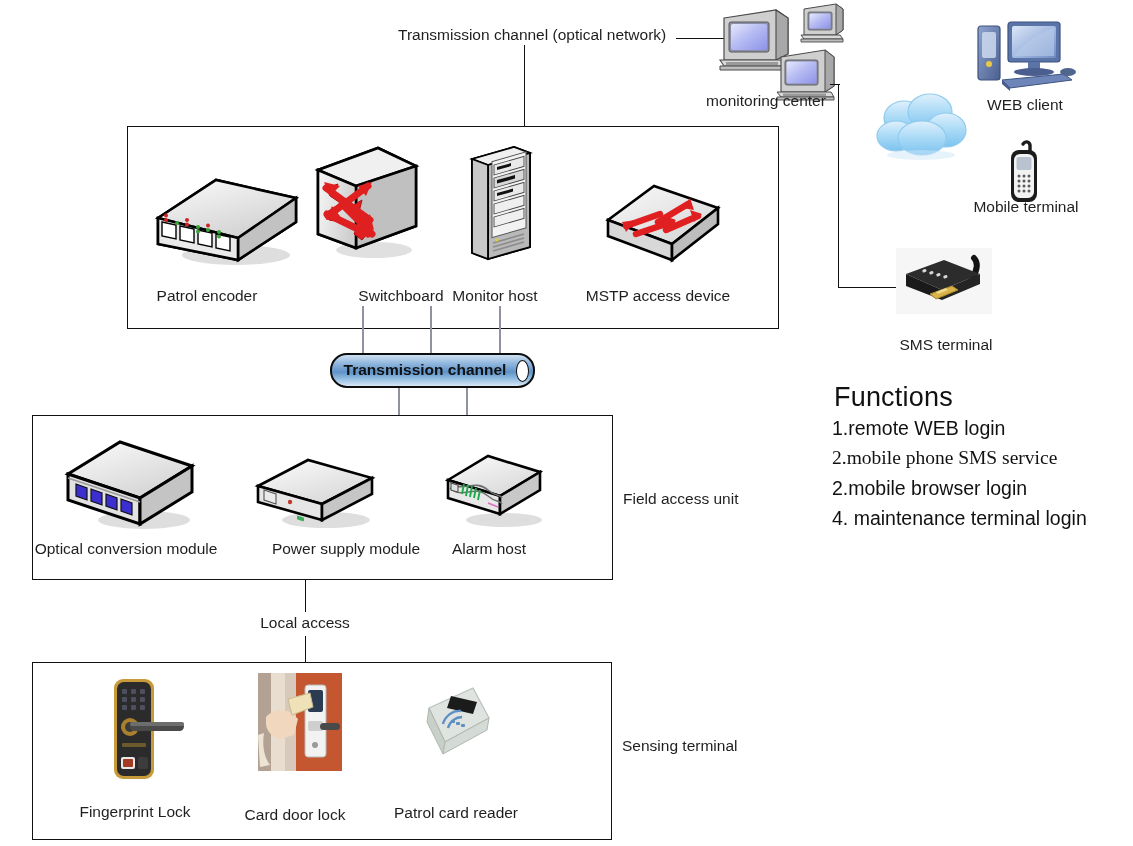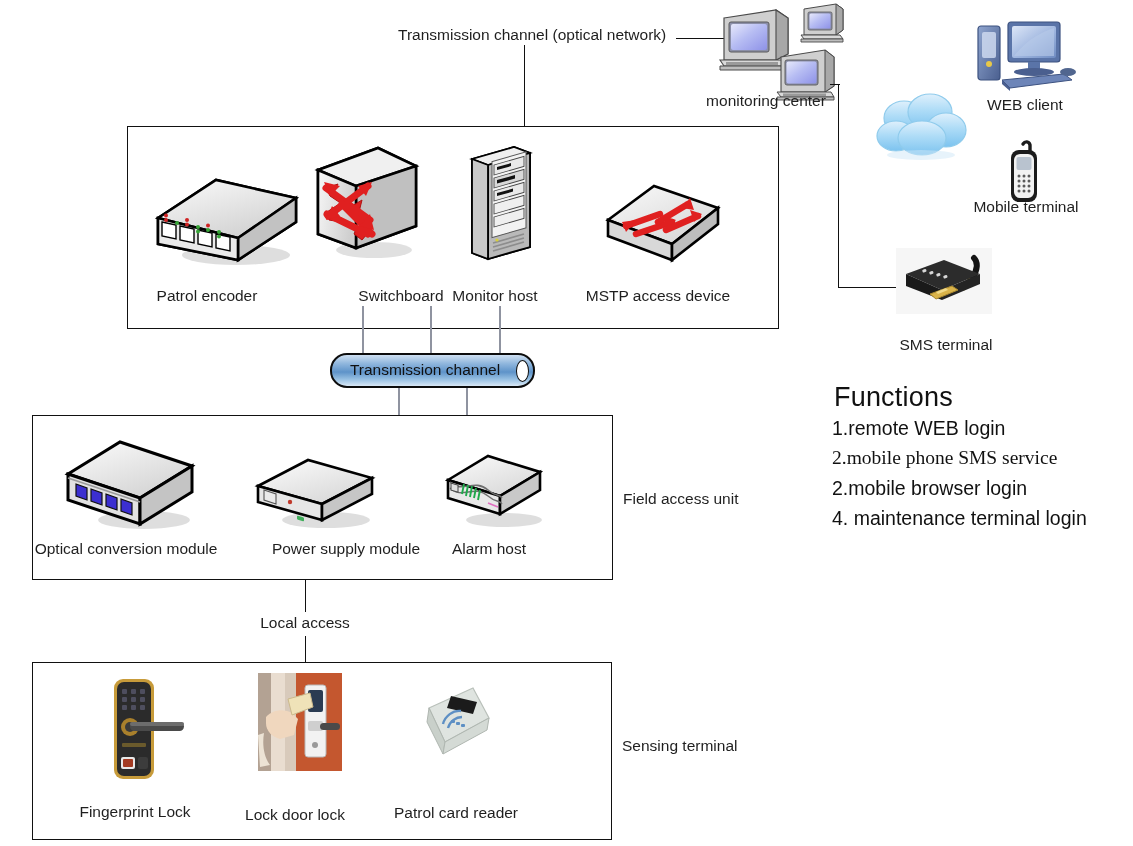--- a/index.html
+++ b/index.html
@@ -14,21 +14,21 @@
   .ln.v{width:1.4px;}
   .ln.h{height:1.4px;}
   .gln{position:absolute;background:#8f93a0;width:1.6px;}
   svg{display:block;overflow:visible;}
 
   
   #fnTitle{position:absolute;font-size:27px;color:#111;letter-spacing:.2px;}
   .fnItem{position:absolute;font-size:19.5px;color:#111;white-space:nowrap;}
 
   
-  #chanWrap{position:absolute;left:330px;top:353px;width:205px;height:39px;}
+  #chanWrap{position:absolute;left:330px;top:353px;width:205px;height:39px;font-weight:bold;}
   #chanBody{position:absolute;left:0;top:0;width:205px;height:35px;border-radius:17px/17px;
       border:2.2px solid #0d0d0d;
       background:linear-gradient(to bottom,#cfe0f2 0%,#8fb6dd 28%,#5e93c9 55%,#96bfe2 78%,#d9e8f6 100%);
       box-sizing:border-box;}
   #chanCap{position:absolute;right:6px;top:6.5px;width:13px;height:22px;border-radius:50%;
       border:1.8px solid #0d0d0d;background:#fff;box-sizing:border-box;}
   #chanText{position:absolute;left:0;top:8px;width:190px;text-align:center;font-size:15.5px;color:#111;}
 </style>
 </head>
 <body>
@@ -344,21 +344,21 @@
       <rect x="47" y="12" width="21" height="72" rx="3" fill="#f2f2f2" stroke="#b8b8b8" stroke-width="1"></rect>
       <rect x="50" y="17" width="15" height="22" rx="2" fill="#2a3b52"></rect>
       <rect x="50" y="48" width="15" height="10" rx="2" fill="#cfcfcf"></rect>
       <circle cx="57" cy="72" r="3" fill="#9a9a9a"></circle>
       <rect x="62" y="50" width="20" height="7" rx="3.5" fill="#4a4a4a"></rect>
       <path d="M8,44 C16,36 26,36 34,40 L40,46 L36,62 L22,66 C14,64 8,58 8,50 Z" fill="#f0d7be"></path>
       <path d="M30,26 L52,20 L55,34 L34,42 Z" fill="#efe2b8" stroke="#cbb98c" stroke-width="1"></path>
       <path d="M6,60 C4,72 6,84 12,92 L2,94 L0,62 Z" fill="#ece3d5"></path>
     </svg>
   </div>
-  <div class="lbl c" style="left:295px;top:806px;">Lock door lock</div>
+  <div class="lbl c" style="left:295px;top:806px;">Card door lock</div>
 
   <div class="abs" style="left:415px;top:680px;">
     <svg width="86" height="84" viewBox="0 0 86 84">
       <rect x="0" y="0" width="86" height="84" fill="#ffffff"></rect>
       <polygon points="14,28 58,8 74,38 30,62" fill="#dfe4e0" stroke="#b9c0ba" stroke-width="1.2"></polygon>
       <polygon points="14,28 30,62 28,74 12,42" fill="#c9d0ca" stroke="#b0b7b1" stroke-width="1"></polygon>
       <polygon points="30,62 74,38 72,50 28,74" fill="#d4dad5" stroke="#b0b7b1" stroke-width="1"></polygon>
       <polygon points="36,16 62,22 58,34 32,28" fill="#1b1b1b"></polygon>
       <g fill="none" stroke="#5d8fc4" stroke-width="2.4">
         <path d="M28,44 C30,36 38,30 46,31"></path>

